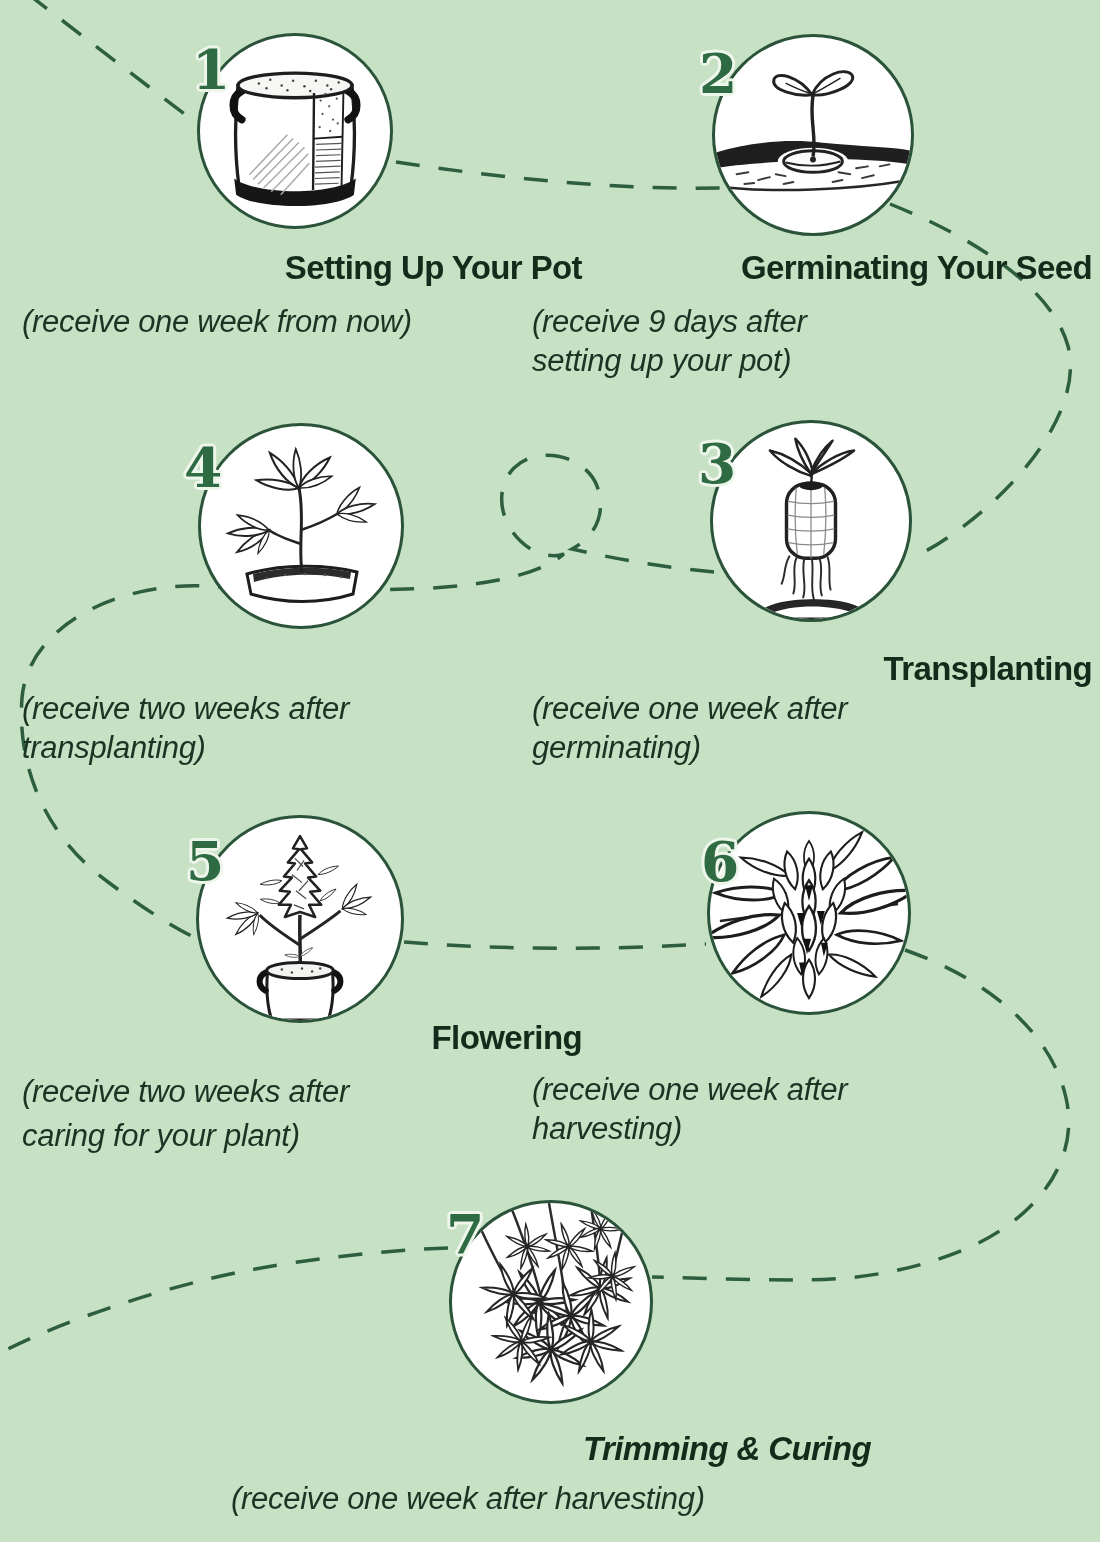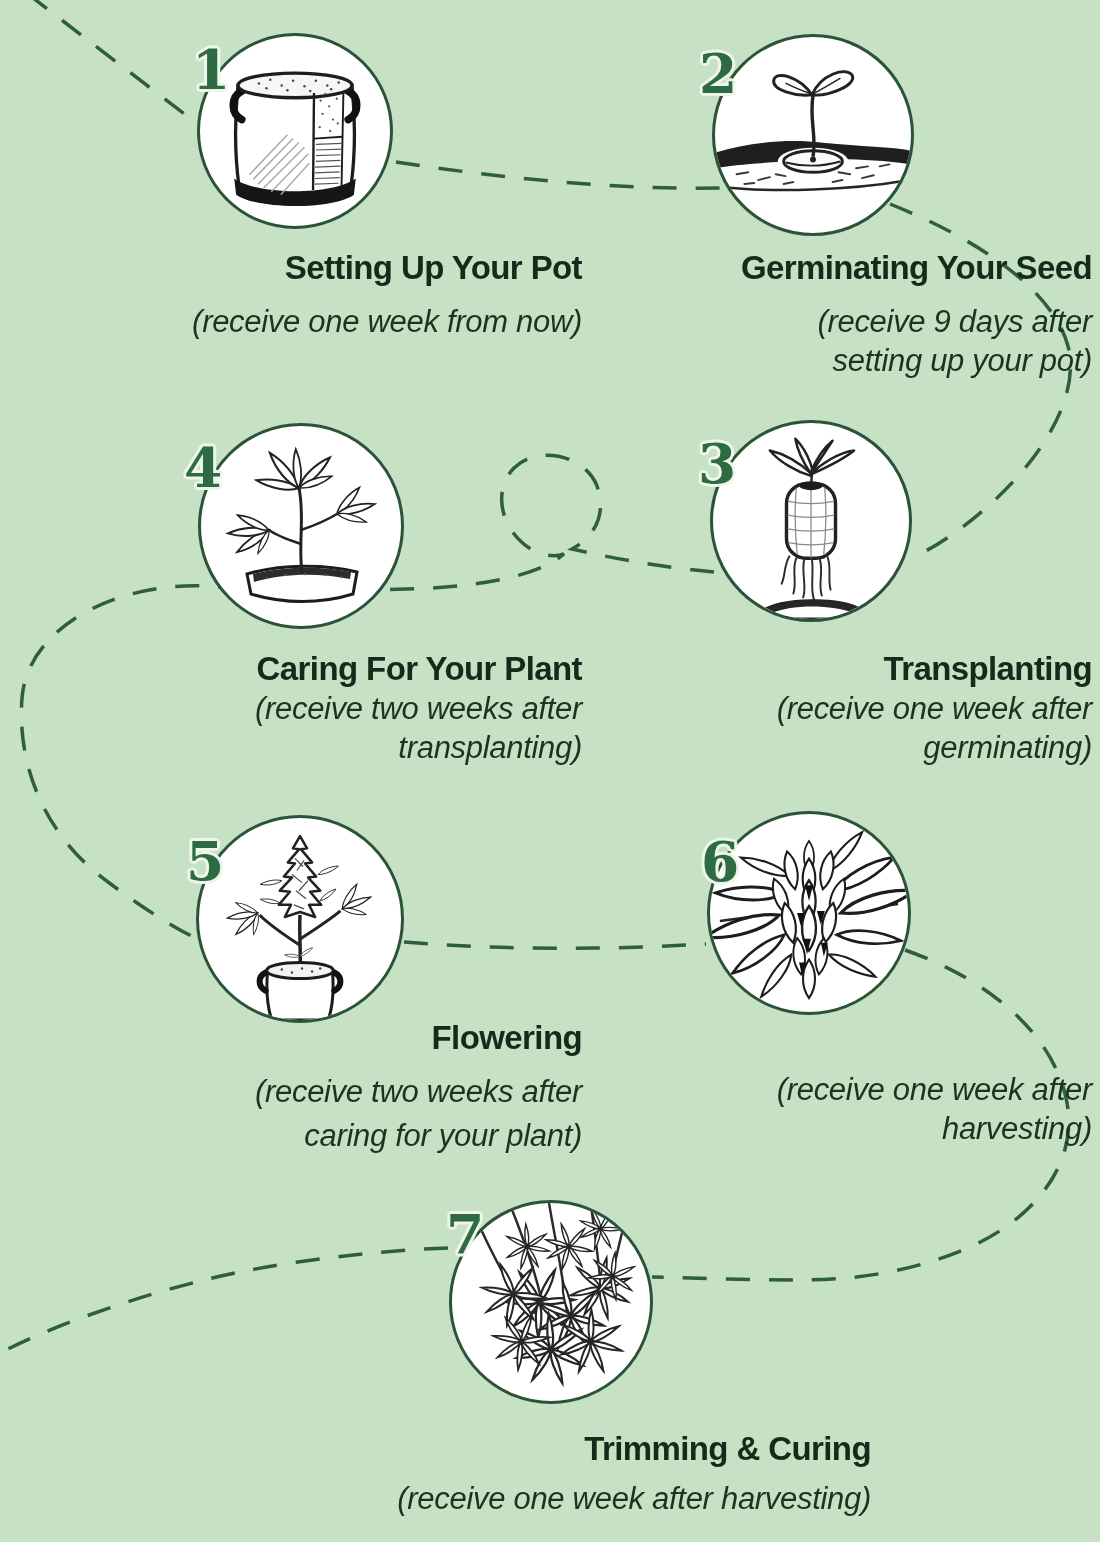--- a/index.html
+++ b/index.html
@@ -21,21 +21,21 @@
     text-shadow:
       3px 0 0 #eef6ec, -3px 0 0 #eef6ec, 0 3px 0 #eef6ec, 0 -3px 0 #eef6ec,
       2.3px 2.3px 0 #eef6ec, -2.3px 2.3px 0 #eef6ec, 2.3px -2.3px 0 #eef6ec, -2.3px -2.3px 0 #eef6ec;
   }
   .title{
     position:absolute; z-index:2; text-align:right;
     font-size:33px; font-weight:700; letter-spacing:-0.6px;
     color:#132b1a; line-height:44px;
   }
   .sub{
-    position:absolute; z-index:2; text-align:right;
+    position:absolute; z-index:2; text-align:left;
     font-size:31px; font-style:italic; letter-spacing:-0.3px;
     color:#1a3424; line-height:39px;
   }
   
   .c1{left:197px;top:33px;width:196px;height:196px;}
   .c2{left:712px;top:34px;width:202px;height:202px;}
   .c3{left:710px;top:420px;width:202px;height:202px;}
   .c4{left:198px;top:423px;width:206px;height:206px;}
   .c5{left:196px;top:815px;width:208px;height:208px;}
   .c6{left:707px;top:811px;width:204px;height:204px;}
@@ -48,21 +48,21 @@
   .n5{left:186px;top:834px;}
   .n6{left:701px;top:834px;}
   .n7{left:446px;top:1207px;}
   
   .t1{left:22px;top:246px;width:560px;}
   .t2{left:532px;top:246px;width:560px;}
   .t4{left:22px;top:647px;width:560px;}
   .t3{left:532px;top:647px;width:560px;}
   .t5{left:22px;top:1016px;width:560px;}
   .t6{left:532px;top:1016px;width:560px;}
-  .t7{left:231px;top:1427px;width:640px;}
+  .t7{left:231px;top:1427px;width:640px;font-style:italic;}
   .s1{left:22px;top:302px;width:560px;}
   .s2{left:532px;top:302px;width:560px;}
   .s4{left:22px;top:689px;width:560px;}
   .s3{left:532px;top:689px;width:560px;}
   .s5{left:22px;top:1070px;width:560px;line-height:44px;}
   .s6{left:532px;top:1070px;width:560px;}
   .s7{left:231px;top:1479px;width:640px;}
   .defs-holder{position:absolute;width:0;height:0;overflow:hidden;}
 </style>
 </head>
@@ -264,21 +264,20 @@
           <use href="#lf" transform="rotate(130) scale(0.6)"></use>
         </g>
         <g transform="translate(136,88)">
           <use href="#lf" transform="rotate(-35) scale(0.8)"></use>
           <use href="#lf" transform="rotate(0) scale(0.9)"></use>
           <use href="#lf" transform="rotate(30) scale(0.7)"></use>
         </g>
       </g>
     </svg>
   </div>
-  <div class="title t4">Caring For Your Plant</div>
   <div class="sub s4">
     <div>(receive two weeks after</div>
     <div>transplanting)</div>
   </div>
 
   <span class="num n5">5</span>
   <div class="circle c5">
     <svg viewBox="0 0 200 200">
       <path d="M100,149 C101,132 99,116 100,96" stroke="#242424" stroke-width="3.5" fill="none"></path>
       <path d="M100,126 C88,118 72,108 60,96" stroke="#242424" stroke-width="3" fill="none"></path>

